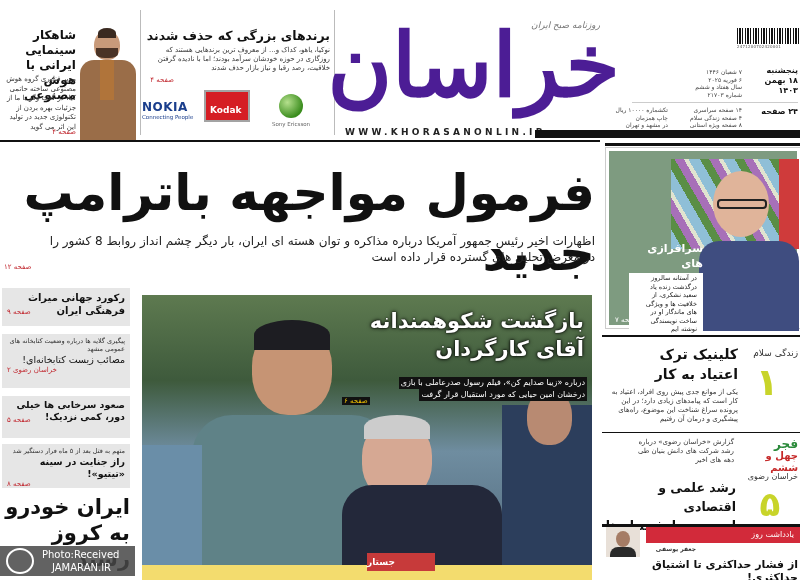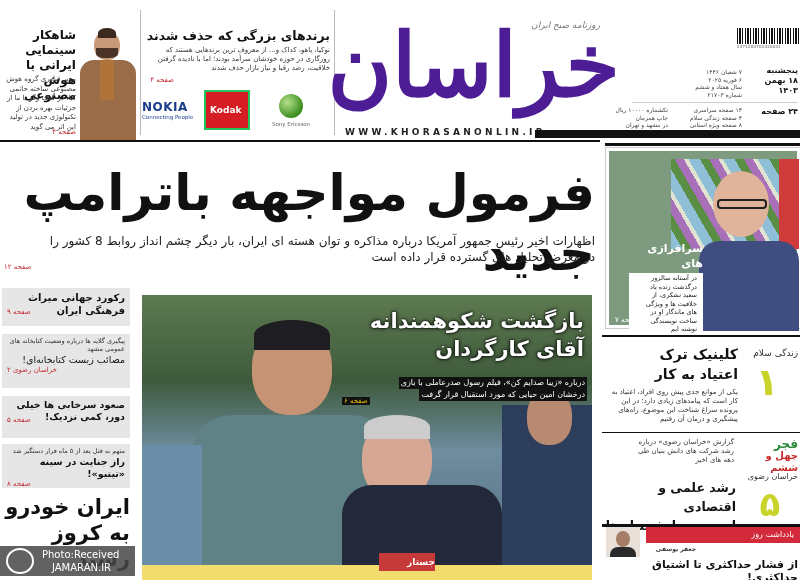--- a/index.html
+++ b/index.html
@@ -37,21 +37,21 @@
 
   <div class="abs" style="left:142px;top:0;width:190px;height:140px">
     <div class="abs rtl" style="left:0;top:28px;width:188px;font-weight:bold;font-size:12.5px">برندهای بزرگی که حذف شدند</div>
     <div class="abs rtl" style="left:0;top:46px;width:188px;font-size:7px;line-height:9px;color:#333">نوکیا، یاهو، کداک و... از معروف ترین برندهایی هستند که روزگاری در حوزه خودشان سرآمد بودند؛ اما با نادیده گرفتن خلاقیت، رصد رقبا و نیاز بازار حذف شدند</div>
     <div class="abs rtl pg" style="left:0;top:76px;width:32px">صفحه ۴</div>
 
     <div class="abs" style="left:0;top:100px;width:52px">
       <div style="color:#1a3e8c;font-weight:bold;font-size:12px;letter-spacing:0.5px">NOKIA</div>
       <div style="color:#1a3e8c;font-size:5.5px">Connecting People</div>
     </div>
-    <div class="abs" style="left:62px;top:90px;width:46px;height:40px;background:#d51d24;border:2px solid #22c55e">
+    <div class="abs" style="left:62px;top:90px;width:46px;height:32px;background:#d51d24;border:2px solid #a3a3a3">
       <div class="abs" style="left:4px;top:13px;color:#fff;font-weight:bold;font-size:9px">Kodak</div>
     </div>
     <div class="abs" style="left:124px;top:94px;width:50px;text-align:center">
       <div style="width:24px;height:24px;border-radius:50%;background:radial-gradient(circle at 35% 35%,#b5e08d,#3b8d1e 70%);margin:0 auto"></div>
       <div style="font-size:5.5px;color:#666;margin-top:3px">Sony Ericsson</div>
     </div>
   </div>
   <div class="abs" style="left:334px;top:10px;width:1px;height:125px;background:#bbb"></div>
 
   <div class="abs" style="left:340px;top:0;width:280px;height:135px">
@@ -171,21 +171,21 @@
   <div class="abs rtl" style="left:180px;top:12px;width:262px;font-weight:bold;font-size:21px;line-height:28px;color:#fff;text-shadow:0 0 4px #000,0 0 2px #000">
     <div>بازگشت شکوهمندانه</div>
     <div>آقای کارگردان</div>
   </div>
   <div class="abs rtl" style="left:200px;top:82px;width:245px;font-size:8px;line-height:12px;color:#fff">
     <div style="background:#111;display:inline-block;padding:0 2px">درباره «زیبا صدایم کن»، فیلم رسول صدرعاملی با بازی</div>
     <div style="background:#111;display:inline-block;padding:0 2px">درخشان امین حیایی که مورد استقبال قرار گرفت</div>
   </div>
   <div class="abs pg" style="left:200px;top:102px;background:#111;padding:0 2px;color:#f4c400">صفحه ۶</div>
   <div class="abs" style="left:0;top:270px;width:450px;height:15px;background:#f3dc6e"></div>
-  <div class="abs" style="left:237px;top:258px;width:56px;height:18px;background:#c73a3a;color:#fff;font-size:9px;text-align:right;line-height:18px;font-weight:bold">جستار</div>
+  <div class="abs" style="left:225px;top:258px;width:68px;height:18px;background:#c73a3a;color:#fff;font-size:9px;text-align:left;line-height:18px;font-weight:bold">جستار</div>
 </div>
 
 <div class="abs bar" style="left:602px;top:335px;width:198px;height:2px"></div>
 
 <div class="abs" style="left:602px;top:338px;width:198px;height:93px">
   <div class="abs rtl" style="left:146px;top:10px;width:50px;font-size:9px;color:#333">زندگی سلام</div>
   <div class="abs" style="left:145px;top:22px;width:40px;text-align:center;font-size:38px;font-weight:bold;color:#c8d42a">۱</div>
   <div class="abs rtl" style="left:0;top:6px;width:136px;font-weight:bold;font-size:14px;line-height:20px">
     <div>کلینیک ترک</div>
     <div>اعتیاد به کار</div>

